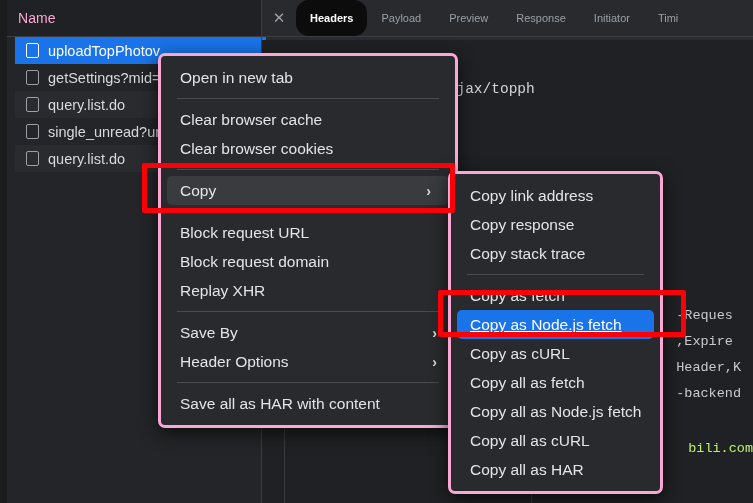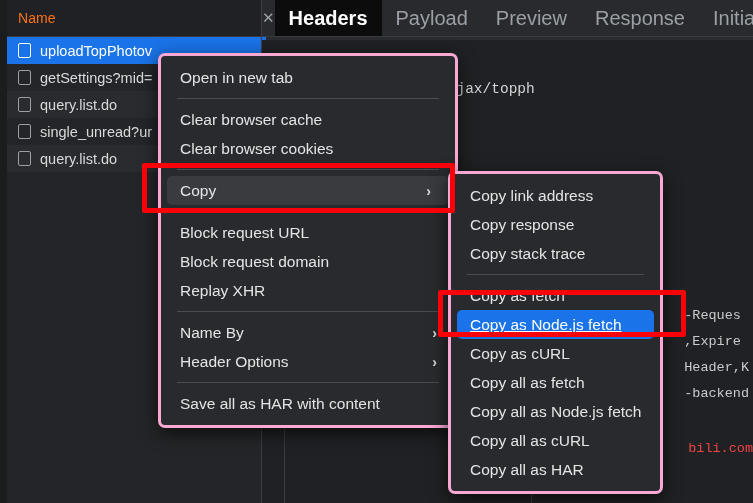--- a/index.html
+++ b/index.html
@@ -38,32 +38,33 @@
   .net-header {
     height: 37px;
     background: #202124;
     border-bottom: 1px solid #3c3d40;
     display: flex;
     align-items: center;
     padding-left: 11px;
     box-sizing: border-box;
   }
   .net-header-title {
-    color: #f97316;
+    color: #f9a8d4;
     font-size: 14px;
     letter-spacing: .1px;
   }
   .req-list { position: relative; }
   .req-row {
     height: 27px;
     display: flex;
     align-items: center;
     padding-left: 11px;
     box-sizing: border-box;
     background: #242528;
+    margin-left: 8px;
   }
   .req-row.selected { background: #1a73e8; }
   .req-row.alt { background: #2a2b2e; }
   .doc-icon {
     width: 13px;
     height: 15px;
     border: 1.4px solid #9aa0a6;
     border-radius: 2px;
     flex: 0 0 auto;
     margin-right: 9px;
@@ -102,22 +103,23 @@
     align-items: center;
     justify-content: center;
     color: #9aa0a6;
     font-size: 15px;
   }
   .tab {
     display: flex;
     align-items: center;
     padding: 4px 14px;
     color: #9aa0a6;
-    font-size: 20px;
-    white-space: nowrap;
+    font-size: 11px;
+    white-space: nowrap;
+    border-radius: 13px;
   }
   .tab.active {
     background: #0c0c0d;
     color: #ffffff;
     font-weight: bold;
   }
 
   
   .tab-accent {
     position: absolute;
@@ -157,31 +159,31 @@
   .bg-left-col {
     position: absolute;
     left: 40px; top: 275px;
     color: #c8cacc;
     font-size: 13.5px;
     line-height: 26px;
     white-space: nowrap;
   }
   .bg-right-col {
     position: absolute;
-    right: 4px; top: 262px;
+    right: 12px; top: 262px;
     color: #c8cacc;
     font-size: 13.5px;
     line-height: 26px;
     white-space: nowrap;
     text-align: left;
   }
   .bg-right-tail {
     position: absolute;
     right: 0px; top: 400px;
-    color: #ef4444;
+    color: #bef264;
     font-size: 13.5px;
     white-space: nowrap;
     text-align: right;
   }
   .hdr-divider {
     position: absolute;
     left: 22px; top: 298px;
     width: 1px; height: 205px;
     background: #3a3b3e;
   }
@@ -340,21 +342,21 @@
     <div class="ctx-item hovered">
       <span>Copy</span>
       <span class="ctx-arrow">›</span>
     </div>
     <div class="ctx-sep"></div>
     <div class="ctx-item">Block request URL</div>
     <div class="ctx-item">Block request domain</div>
     <div class="ctx-item">Replay XHR</div>
     <div class="ctx-sep"></div>
     <div class="ctx-item">
-      <span>Name By</span>
+      <span>Save By</span>
       <span class="ctx-arrow">›</span>
     </div>
     <div class="ctx-item">
       <span>Header Options</span>
       <span class="ctx-arrow">›</span>
     </div>
     <div class="ctx-sep"></div>
     <div class="ctx-item">Save all as HAR with content</div>
   </div>
 

